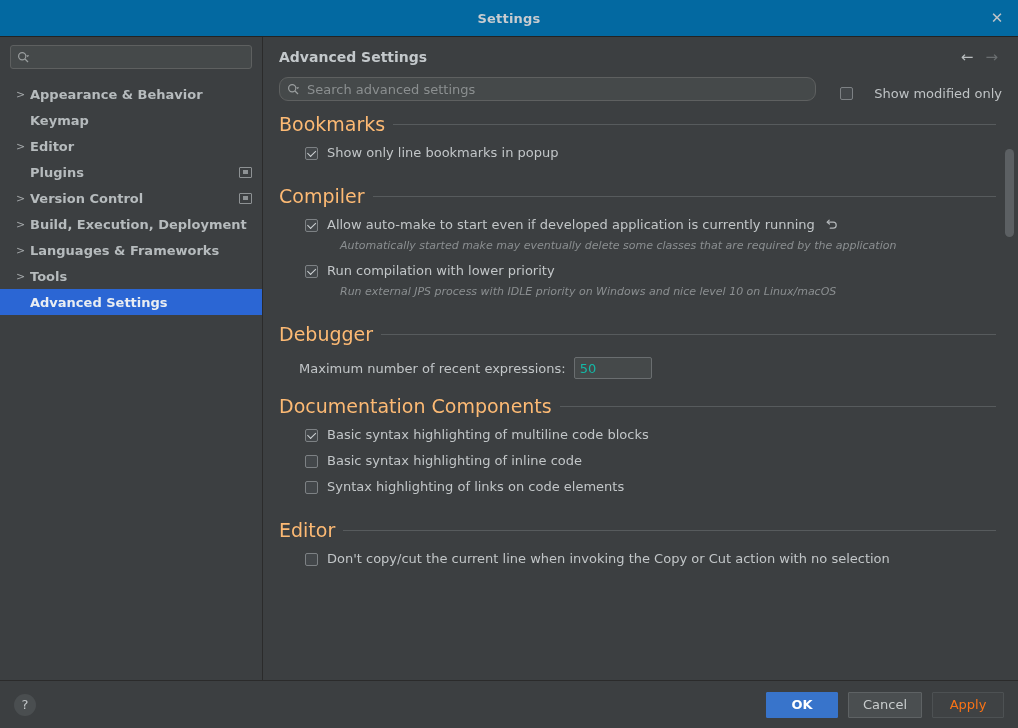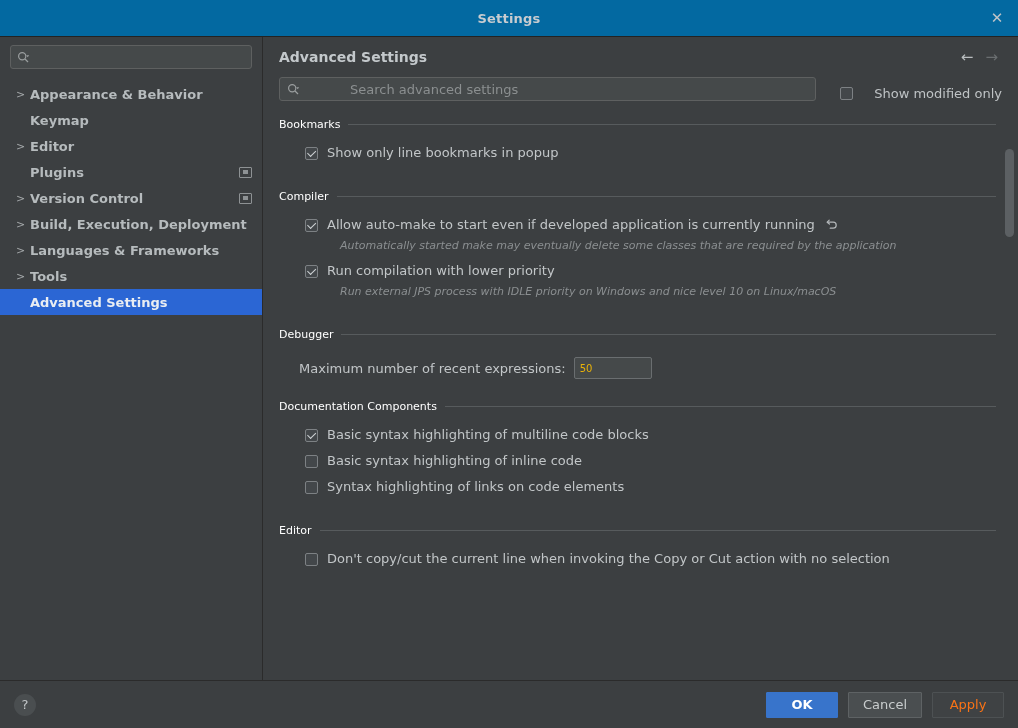--- a/index.html
+++ b/index.html
@@ -194,26 +194,25 @@
   .search-row {
     display: flex;
     align-items: center;
     margin-top: 12px;
   }
   .adv-search {
     width: 564px;
     height: 24px;
     background: #45494a;
     border: 1px solid #5e6060;
-    border-radius: 3px;
+    border-radius: 9px;
     display: flex;
     align-items: center;
     padding: 0 7px;
     box-sizing: border-box;
-    gap: 43px;
   }
   .adv-search-input {
     flex: 1;
     background: transparent;
     border: none;
     outline: none;
     color: #d0d0d0;
     font-family: inherit;
     font-size: 13px;
   }
@@ -264,22 +263,22 @@
   .section {
     margin-top: 2px;
   }
   .section-head {
     display: flex;
     align-items: center;
     gap: 8px;
     height: 22px;
   }
   .section-head .label {
-    font-size: 11px;
-    color: #ffffff;
+    font-size: 19px;
+    color: #fdba74;
     white-space: nowrap;
   }
   .section-head .rule {
     flex: 1;
     height: 1px;
     background: #575b5d;
   }
   .option {
     display: flex;
     align-items: flex-start;
@@ -320,23 +319,23 @@
     color: #c2c6c8;
     margin-right: 8px;
   }
   .num-field {
     width: 78px;
     height: 22px;
     box-sizing: border-box;
     background: #45494a;
     border: 1px solid #6a6e70;
     border-radius: 2px;
-    color: #eab308;
+    color: #14b8a6;
     font-family: inherit;
-    font-size: 10px;
+    font-size: 13px;
     padding: 0 5px;
     outline: none;
   }
   .spacer-lg { height: 22px; }
   .spacer-md { height: 14px; }
 
   
   .scrollbar-track {
     position: absolute;
     right: 4px;

